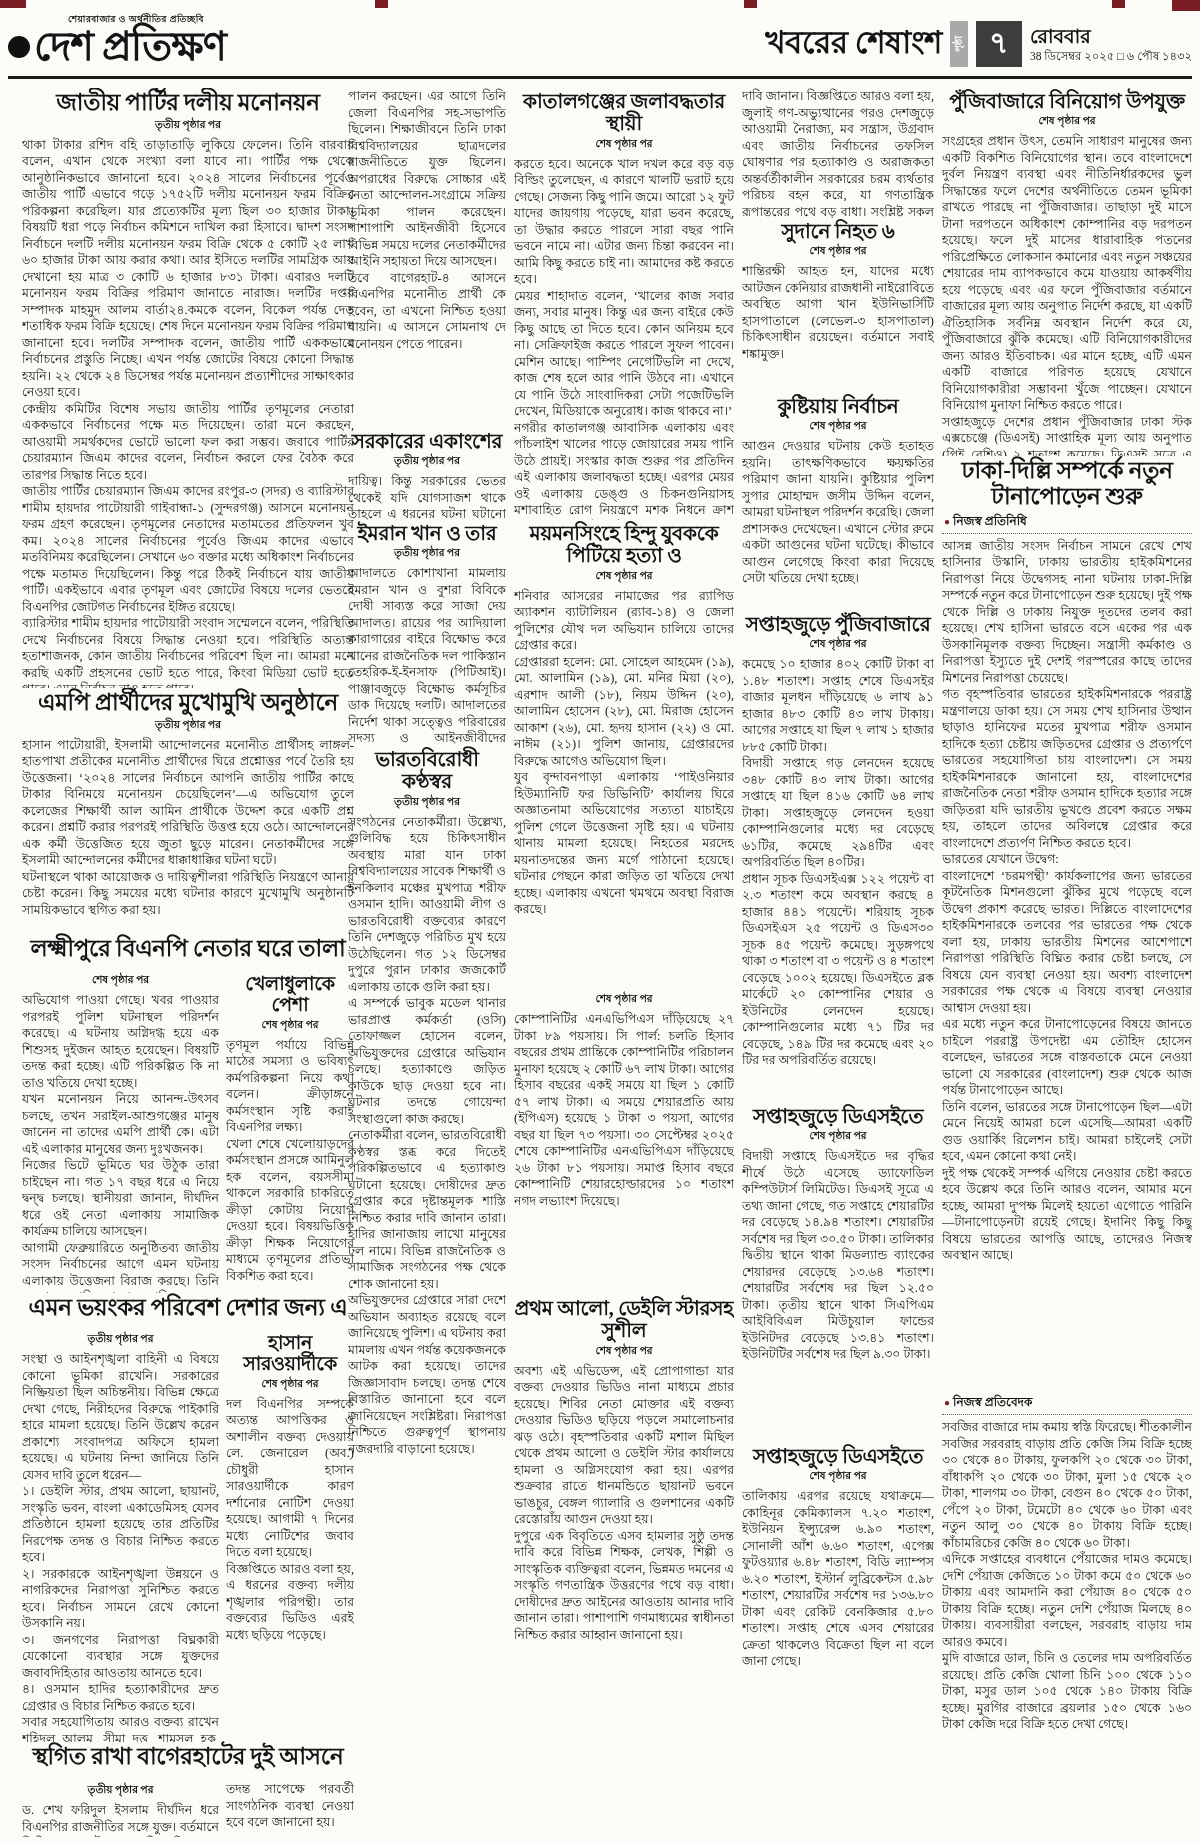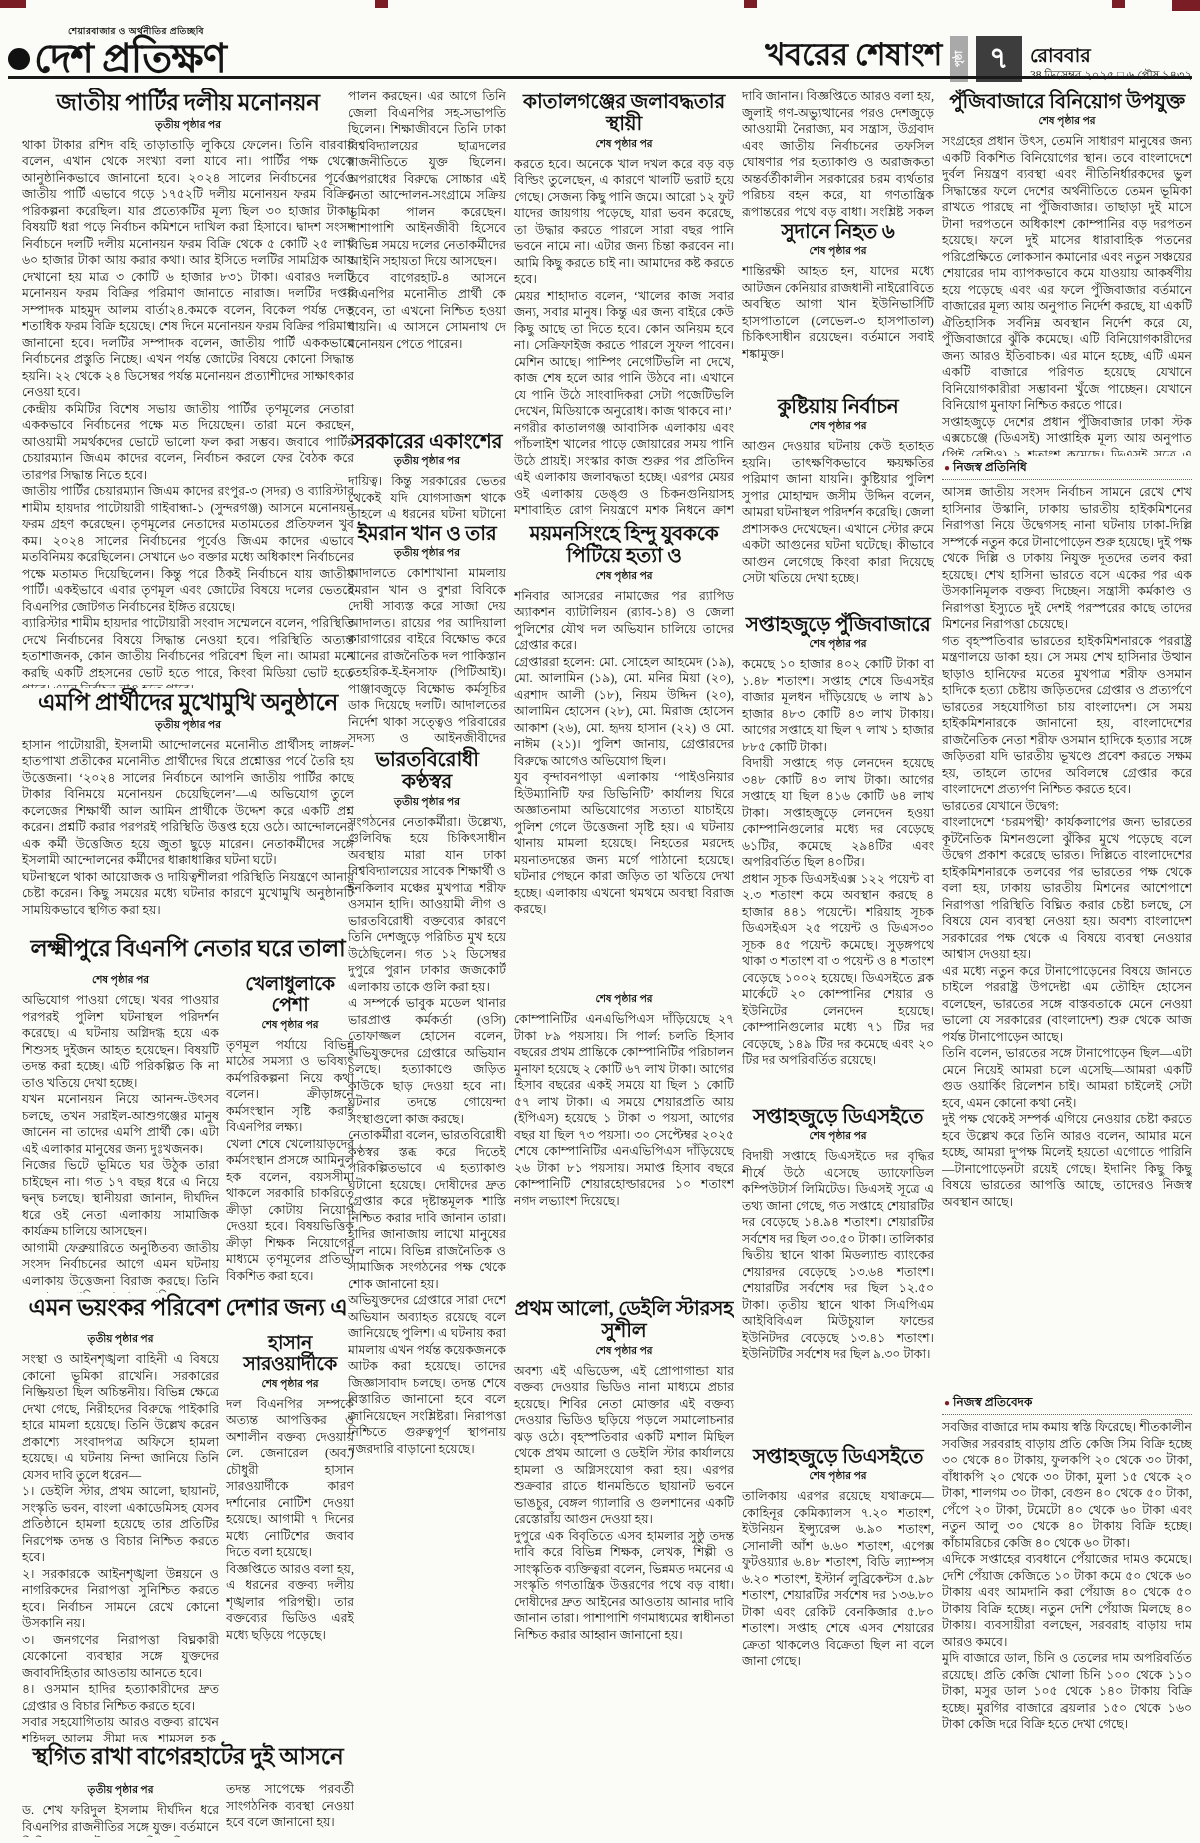--- a/index.html
+++ b/index.html
@@ -1,26 +1,26 @@
 <!DOCTYPE html>
 <html><head>
 <meta charset="utf-8">
 <style>
   html,body{margin:0;padding:0;}
   body{width:1200px;height:1843px;position:relative;background:#fbfbf7;color:#141414;
        font-family:"Liberation Serif","DejaVu Serif",serif;overflow:hidden;}
   .mark{position:absolute;top:0;height:8px;background:#7a1d24;}
   .mark.big{height:11px;}
   
-  .header{position:absolute;left:8px;right:8px;top:24px;height:64px;}
+  .header{position:absolute;left:8px;right:8px;top:12px;height:64px;}
   .masthead{position:absolute;left:0;top:0;}
   .tagline{font-size:9px;font-weight:bold;margin-left:60px;letter-spacing:.5px;}
   .logo{font-size:40px;font-weight:bold;line-height:1;letter-spacing:-1px;display:flex;align-items:center;gap:4px;}
   .logo .emblem{width:22px;height:22px;border-radius:50%;background:#111;display:inline-block;}
-  .hright{position:absolute;right:0;top:6px;display:flex;align-items:flex-end;gap:8px;}
+  .hright{position:absolute;right:0;top:6px;display:flex;align-items:center;gap:8px;}
   .section-title{font-size:31px;font-weight:bold;letter-spacing:-.5px;}
   .pgword{background:#a9a9a9;color:#fff;font-size:10px;font-weight:bold;width:18px;height:46px;
           display:flex;align-items:center;justify-content:center;writing-mode:vertical-rl;transform:rotate(180deg);}
   .pgnum{background:#3d3d3d;color:#fff;font-size:30px;font-weight:bold;width:46px;height:46px;
          display:flex;align-items:center;justify-content:center;}
   .daydate{line-height:1.25;}
   .day{font-size:19px;font-weight:bold;}
   .date{font-size:11.5px;}
   .toprule{position:absolute;left:8px;right:8px;top:76px;height:3px;background:#1a1a1a;}
   
@@ -222,20 +222,21 @@
 </div>
 
 <div class="zone" id="zoneE">
   <div class="art" style="height:368px;">
     <h2 class="hl md">পুঁজিবাজারে বিনিয়োগ উপযুক্ত</h2>
     <div class="note">শেষ পৃষ্ঠার পর</div>
     <div class="body">সংগ্রহের প্রধান উৎস, তেমনি সাধারণ মানুষের জন্য একটি বিকশিত বিনিয়োগের স্থান। তবে বাংলাদেশে দুর্বল নিয়ন্ত্রণ ব্যবস্থা এবং নীতিনির্ধারকদের ভুল সিদ্ধান্তের ফলে দেশের অর্থনীতিতে তেমন ভূমিকা রাখতে পারছে না পুঁজিবাজার। তাছাড়া দুই মাসে টানা দরপতনে অধিকাংশ কোম্পানির বড় দরপতন হয়েছে। ফলে দুই মাসের ধারাবাহিক পতনের পরিপ্রেক্ষিতে লোকসান কমানোর এবং নতুন সঞ্চয়ের শেয়ারের দাম ব্যাপকভাবে কমে যাওয়ায় আকর্ষণীয় হয়ে পড়েছে এবং এর ফলে পুঁজিবাজার বর্তমানে বাজারের মূল্য আয় অনুপাত নির্দেশ করছে, যা একটি ঐতিহাসিক সর্বনিম্ন অবস্থান নির্দেশ করে যে, পুঁজিবাজারে ঝুঁকি কমেছে। এটি বিনিয়োগকারীদের জন্য আরও ইতিবাচক। এর মানে হচ্ছে, এটি এমন একটি বাজারে পরিণত হয়েছে যেখানে বিনিয়োগকারীরা সম্ভাবনা খুঁজে পাচ্ছেন। যেখানে বিনিয়োগ মুনাফা নিশ্চিত করতে পারে।
 সপ্তাহজুড়ে দেশের প্রধান পুঁজিবাজার ঢাকা স্টক এক্সচেঞ্জে (ডিএসই) সাপ্তাহিক মূল্য আয় অনুপাত (পিই রেশিও) ২ শতাংশ কমেছে। ডিএসই সূত্রে এ তথ্য জানা গেছে। জানা গেছে, বিদায়ী সপ্তাহের শুরুতে ডিএসইর পিই রেশিও ছিল ৮.৭৬। আর সপ্তাহ শেষে পিই রেশিও অবস্থান করছে ৮.৫৫ পয়েন্টে। অর্থাৎ সপ্তাহের ব্যবধানে ডিএসইর পিই রেশিও ০.২১ পয়েন্ট বা ২ শতাংশ কমেছে।</div>
   </div>
   <div class="art" style="height:935px;">
+    <h2 class="hl lg">ঢাকা-দিল্লি সম্পর্কে নতুন টানাপোড়েন শুরু</h2>
     <div class="byline"><span class="dot">●</span> <span>নিজস্ব প্রতিনিধি</span></div>
     <div class="dotrule"></div>
     <div class="body">আসন্ন জাতীয় সংসদ নির্বাচন সামনে রেখে শেখ হাসিনার উস্কানি, ঢাকায় ভারতীয় হাইকমিশনের নিরাপত্তা নিয়ে উদ্বেগসহ নানা ঘটনায় ঢাকা-দিল্লি সম্পর্কে নতুন করে টানাপোড়েন শুরু হয়েছে। দুই পক্ষ থেকে দিল্লি ও ঢাকায় নিযুক্ত দূতদের তলব করা হয়েছে। শেখ হাসিনা ভারতে বসে একের পর এক উসকানিমূলক বক্তব্য দিচ্ছেন। সন্ত্রাসী কর্মকাণ্ড ও নিরাপত্তা ইস্যুতে দুই দেশই পরস্পরের কাছে তাদের মিশনের নিরাপত্তা চেয়েছে।
 গত বৃহস্পতিবার ভারতের হাইকমিশনারকে পররাষ্ট্র মন্ত্রণালয়ে ডাকা হয়। সে সময় শেখ হাসিনার উত্থান ছাড়াও হানিফের মতের মুখপাত্র শরীফ ওসমান হাদিকে হত্যা চেষ্টায় জড়িতদের গ্রেপ্তার ও প্রত্যর্পণে ভারতের সহযোগিতা চায় বাংলাদেশ। সে সময় হাইকমিশনারকে জানানো হয়, বাংলাদেশের রাজনৈতিক নেতা শরীফ ওসমান হাদিকে হত্যার সঙ্গে জড়িতরা যদি ভারতীয় ভূখণ্ডে প্রবেশ করতে সক্ষম হয়, তাহলে তাদের অবিলম্বে গ্রেপ্তার করে বাংলাদেশে প্রত্যর্পণ নিশ্চিত করতে হবে।
 ভারতের যেখানে উদ্বেগ:
 বাংলাদেশে ‘চরমপন্থী’ কার্যকলাপের জন্য ভারতের কূটনৈতিক মিশনগুলো ঝুঁকির মুখে পড়েছে বলে উদ্বেগ প্রকাশ করেছে ভারত। দিল্লিতে বাংলাদেশের হাইকমিশনারকে তলবের পর ভারতের পক্ষ থেকে বলা হয়, ঢাকায় ভারতীয় মিশনের আশেপাশে নিরাপত্তা পরিস্থিতি বিঘ্নিত করার চেষ্টা চলছে, সে বিষয়ে যেন ব্যবস্থা নেওয়া হয়। অবশ্য বাংলাদেশ সরকারের পক্ষ থেকে এ বিষয়ে ব্যবস্থা নেওয়ার আশ্বাস দেওয়া হয়।
 এর মধ্যে নতুন করে টানাপোড়েনের বিষয়ে জানতে চাইলে পররাষ্ট্র উপদেষ্টা এম তৌহিদ হোসেন বলেছেন, ভারতের সঙ্গে বাস্তবতাকে মেনে নেওয়া ভালো যে সরকারের (বাংলাদেশ) শুরু থেকে আজ পর্যন্ত টানাপোড়েন আছে।
 তিনি বলেন, ভারতের সঙ্গে টানাপোড়েন ছিল—এটা মেনে নিয়েই আমরা চলে এসেছি—আমরা একটি গুড ওয়ার্কিং রিলেশন চাই। আমরা চাইলেই সেটা হবে, এমন কোনো কথা নেই।
 দুই পক্ষ থেকেই সম্পর্ক এগিয়ে নেওয়ার চেষ্টা করতে হবে উল্লেখ করে তিনি আরও বলেন, আমার মনে হচ্ছে, আমরা দু'পক্ষ মিলেই হয়তো এগোতে পারিনি—টানাপোড়েনটা রয়েই গেছে। ইদানিং কিছু কিছু বিষয়ে ভারতের আপত্তি আছে, তাদেরও নিজস্ব অবস্থান আছে।</div>
   </div>

